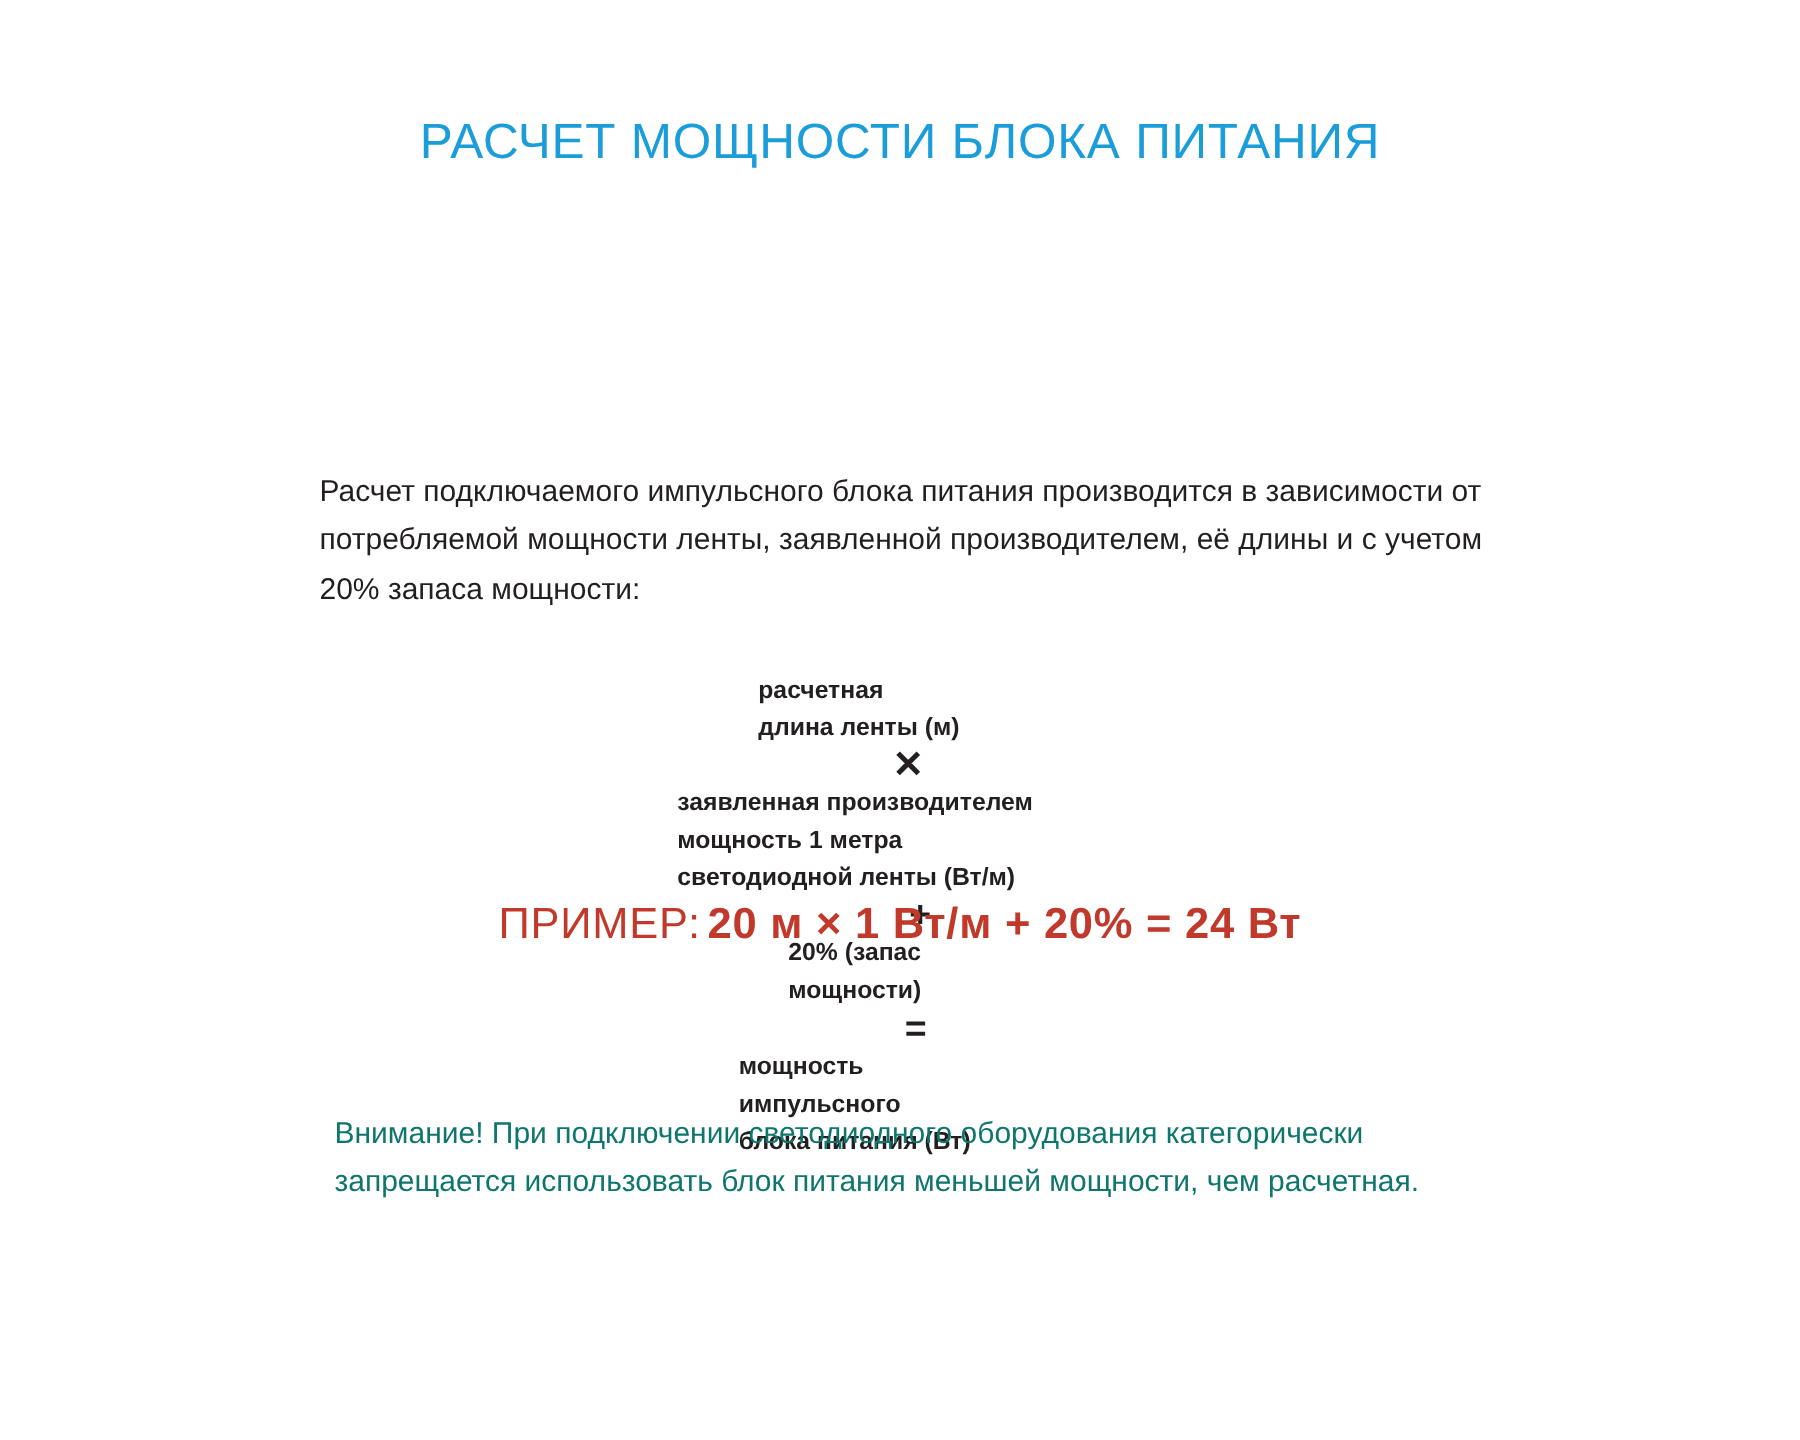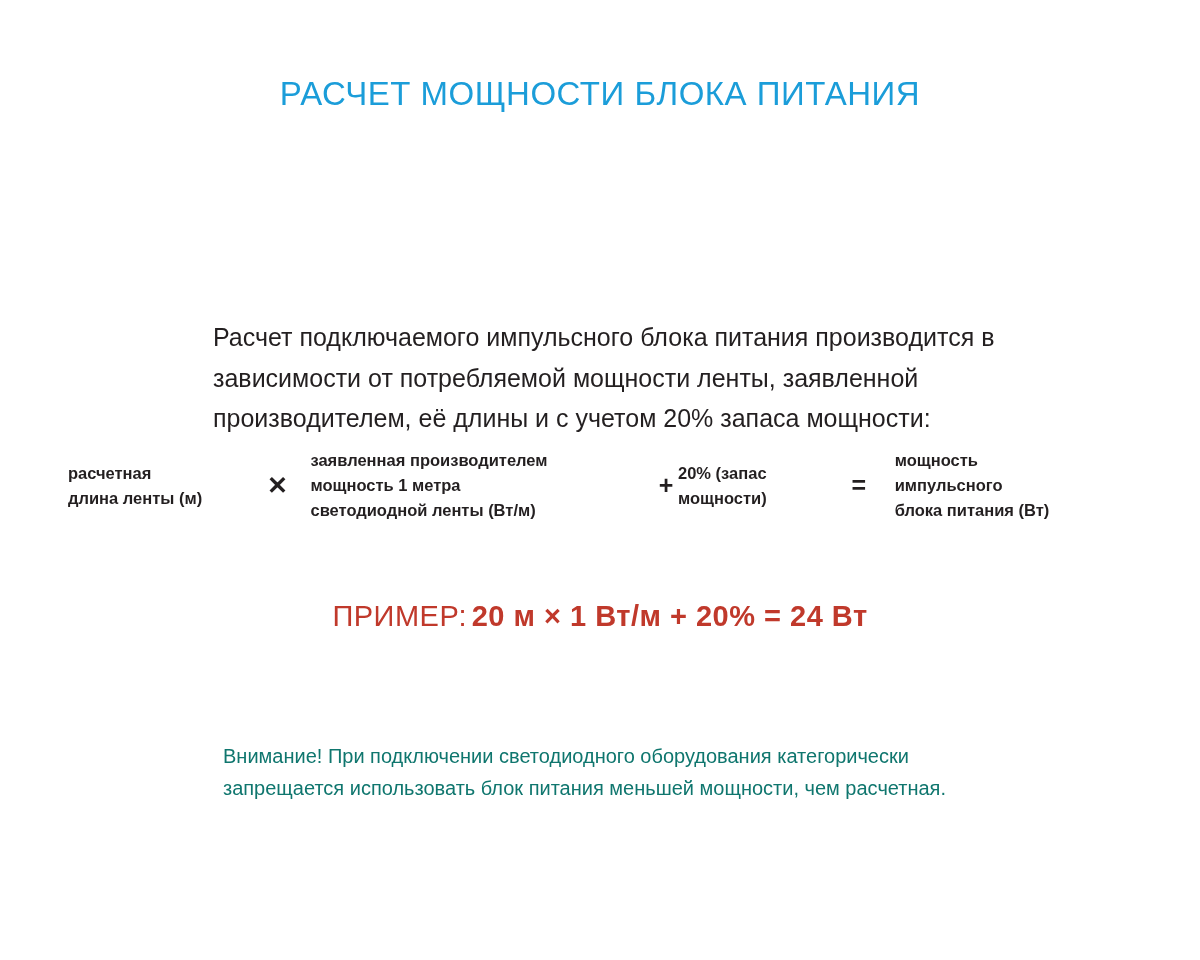--- a/index.html
+++ b/index.html
@@ -37,32 +37,33 @@
     color: #1b9dd9;
     text-transform: uppercase;
   }
 
   
   .intro {
     position: absolute;
     top: 292px;
     left: 213px;
     width: 800px;
-    font-size: 25px;
+    font-size: 20px;
     line-height: 1.62;
     color: #231f20;
   }
 
   
   .formula {
     position: absolute;
     top: 448px;
     left: 68px;
     width: 1075px;
     display: flex;
+    flex-direction: column;
     align-items: center;
     justify-content: flex-start;
   }
   .f-term {
     font-size: 16.5px;
     font-weight: bold;
     line-height: 1.52;
     color: #231f20;
     white-space: pre-line;
   }

